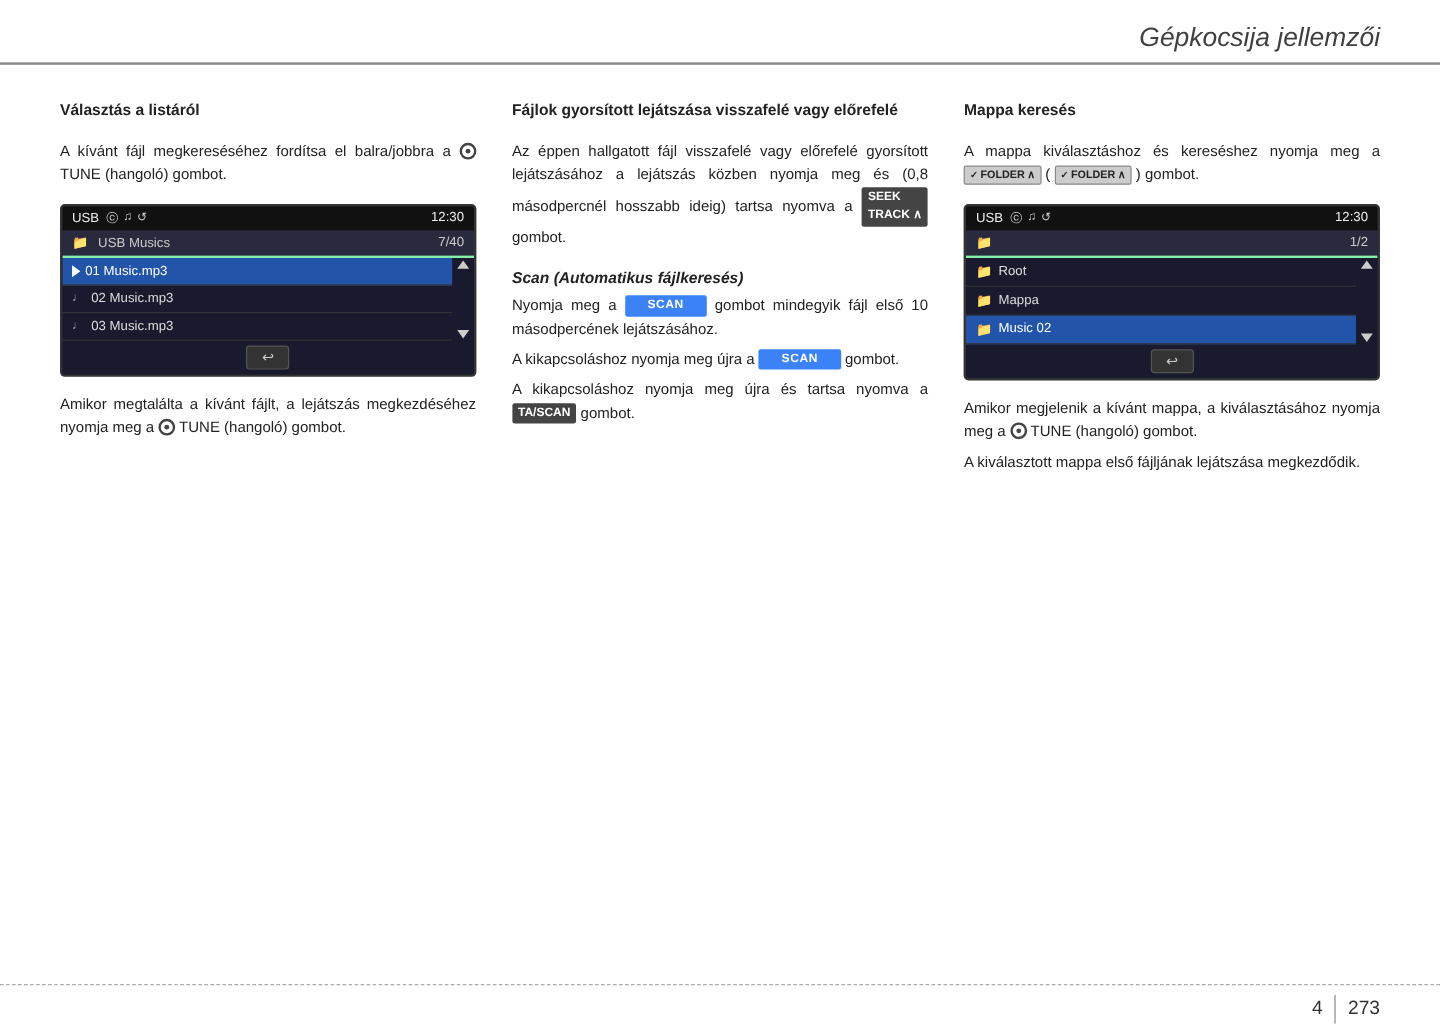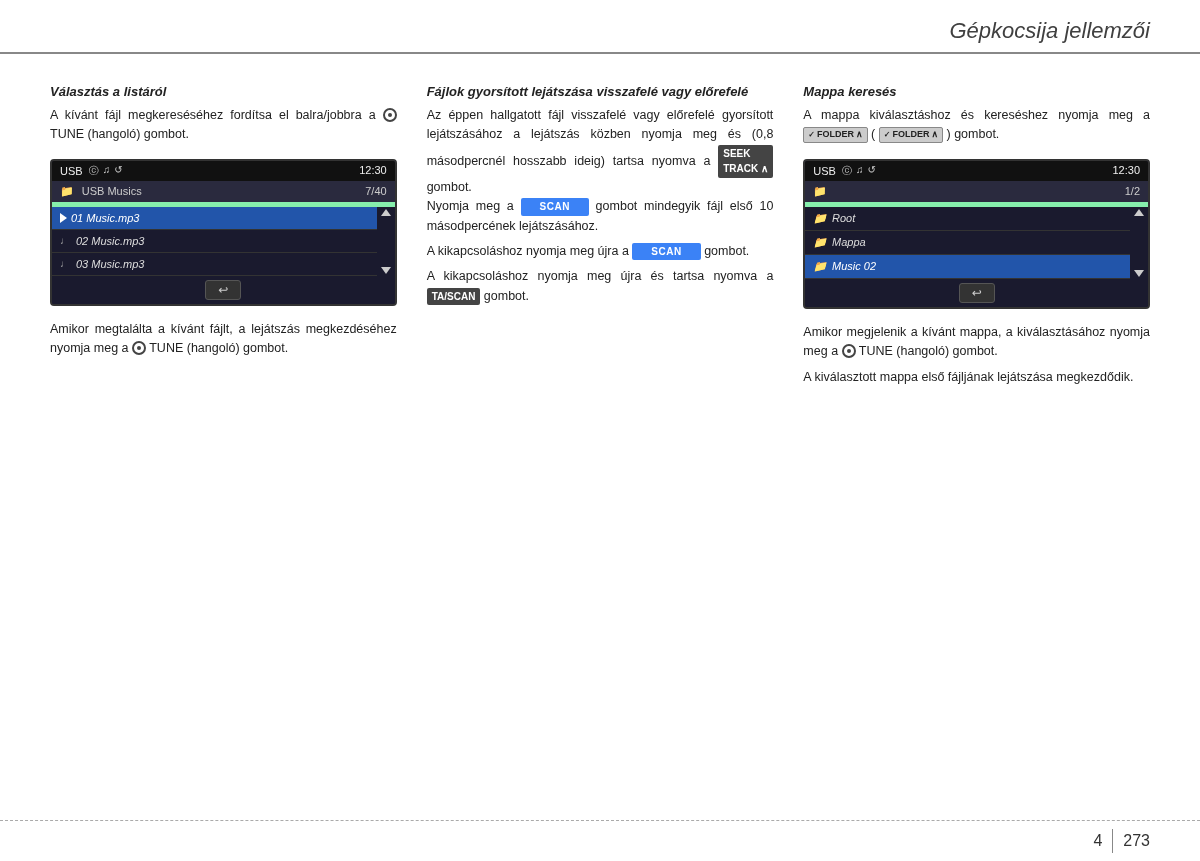--- a/index.html
+++ b/index.html
@@ -36,24 +36,23 @@
       gap: 30px;
     }
 
     
     .col {
       flex: 1;
     }
 
     
     .section-title {
-      font-style: italic;
       font-weight: bold;
       font-size: 13px;
-      margin-bottom: 7px;
+      margin-bottom: 18px;
     }
     .section-title-second {
       font-style: italic;
       font-weight: bold;
       font-size: 13px;
       margin-top: 16px;
       margin-bottom: 6px;
     }
 
     .body-text {
@@ -139,31 +138,30 @@
       position: relative;
     }
     .usb-folder-bar {
       background: #2a2a3e;
       display: flex;
       justify-content: space-between;
       align-items: center;
       padding: 4px 8px;
       font-size: 11px;
       color: #ccc;
-      border-bottom: 5px solid #86efac;
+      border-bottom: 2px solid #86efac;
     }
     .usb-list-item {
       display: flex;
       align-items: center;
       padding: 5px 8px;
       border-bottom: 1px solid #333;
       font-size: 11px;
       color: #ddd;
       position: relative;
-      font-style: italic;
     }
     .usb-list-item.active {
       background: #2255aa;
       color: #fff;
     }
     .usb-list-item .item-icon {
       margin-right: 6px;
       font-size: 10px;
       color: #aaa;
     }
@@ -350,20 +348,21 @@
   </div>
 
   <div class="col">
     <div class="section-title">Fájlok gyorsított lejátszása visszafelé vagy előrefelé</div>
     <div class="body-text">
       Az éppen hallgatott fájl visszafelé vagy előrefelé gyorsított lejátszásához a lejátszás közben nyomja meg és (0,8 másodpercnél hosszabb ideig) tartsa nyomva a
       <span class="btn-outline">SEEK<br>TRACK ∧</span>
       gombot.
     </div>
 
+    <div class="section-title-second">Scan (Automatikus fájlkeresés)</div>
     <div class="body-text">
       Nyomja meg a
       <span class="btn-inline">SCAN</span>
       gombot mindegyik fájl első 10 másodpercének lejátszásához.
     </div>
     <div class="body-text" style="margin-top:6px;">
       A kikapcsoláshoz nyomja meg újra a
       <span class="btn-inline">SCAN</span>
       gombot.
     </div>

